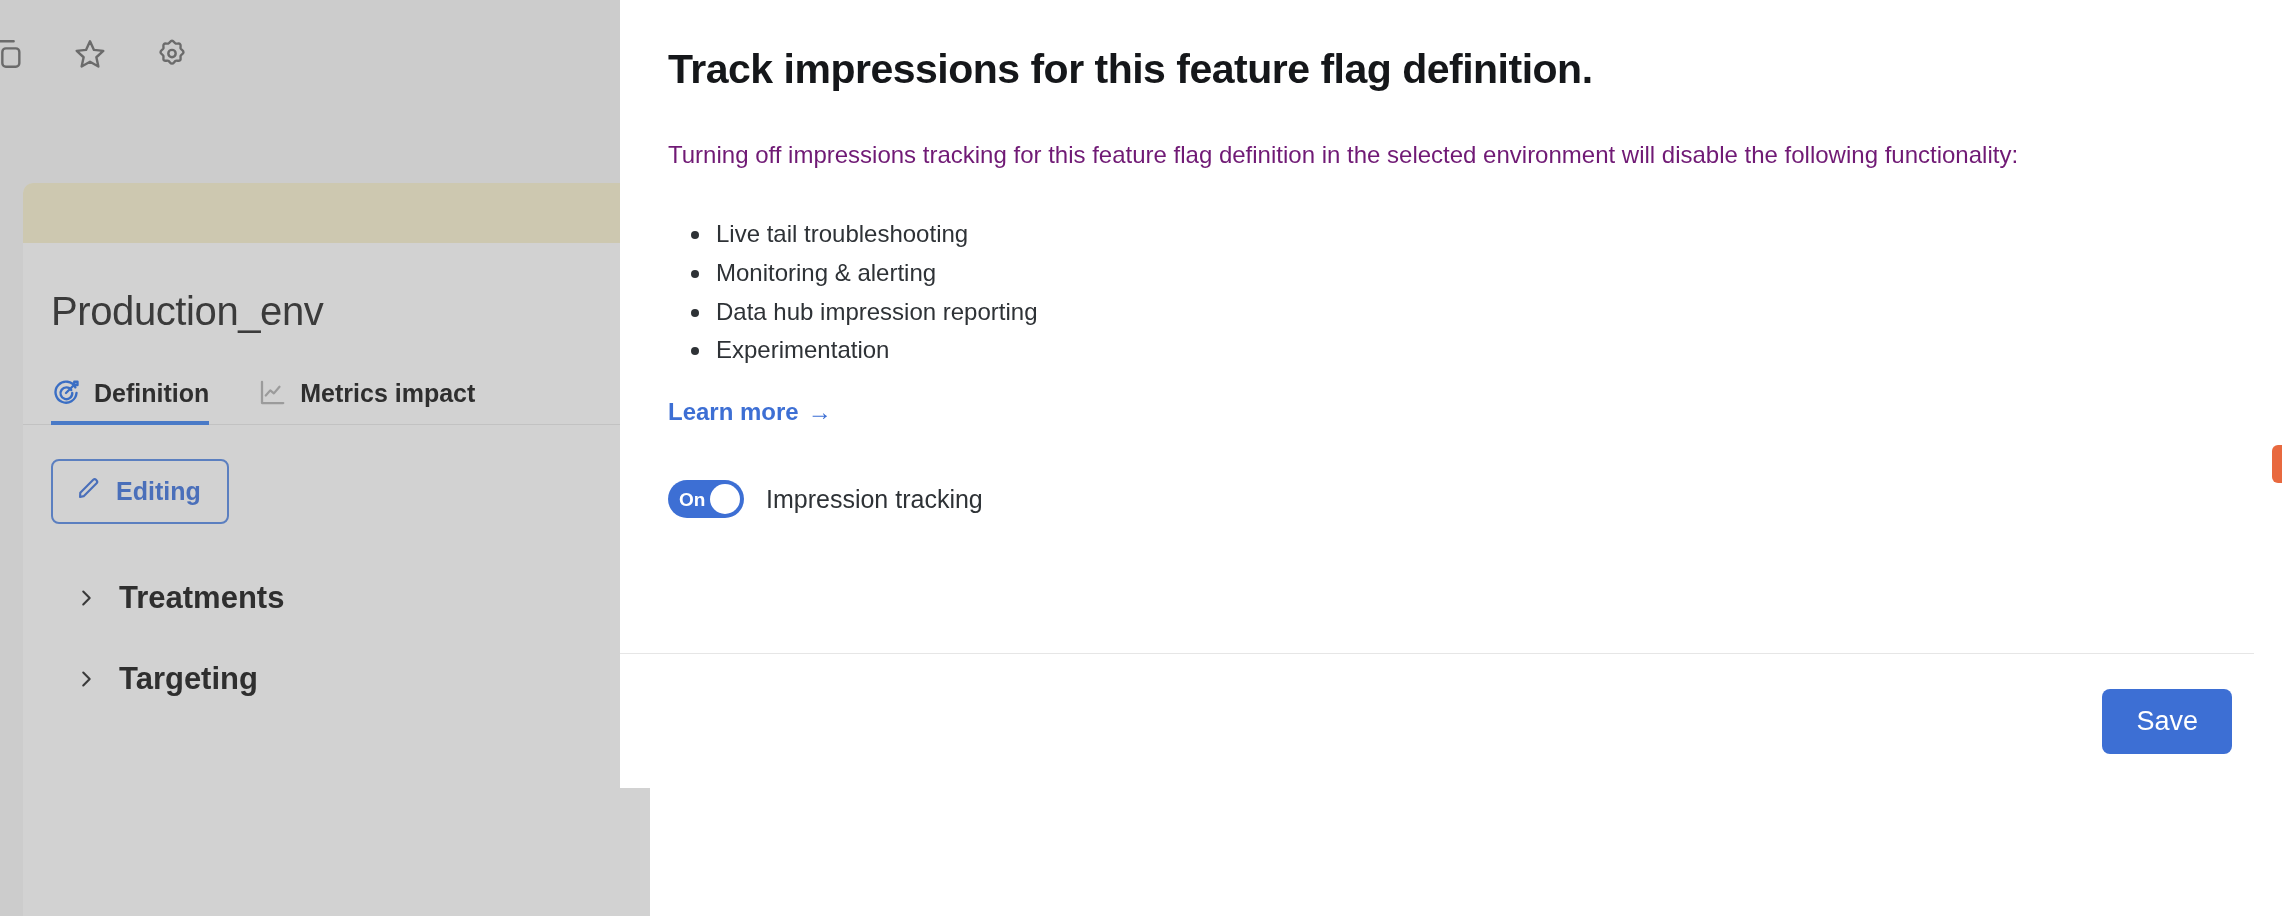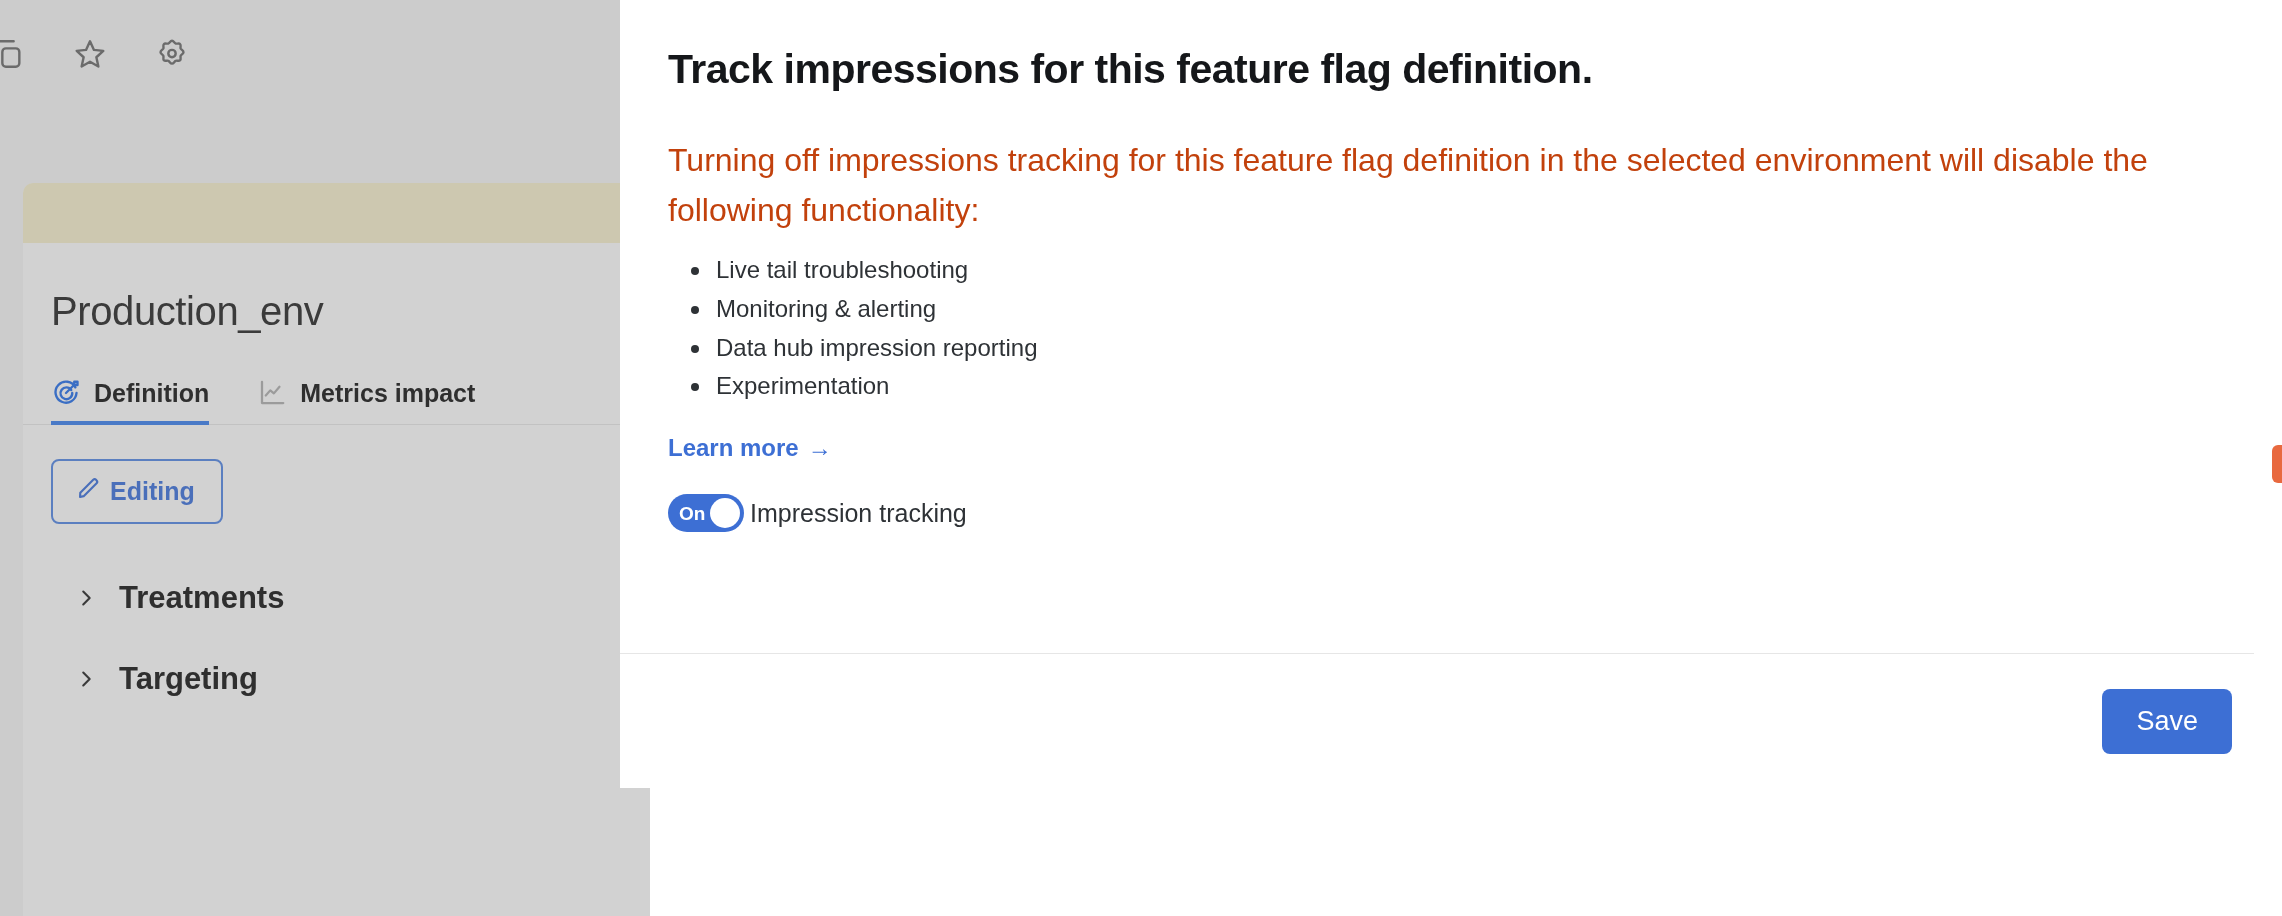--- a/index.html
+++ b/index.html
@@ -97,21 +97,21 @@
     left: 0; right: 0; bottom: -1px;
     height: 4px;
     background: #4a7ac7;
   }
   .card-tab .tab-icon { display: flex; align-items: center; }
 
   .card-editing-wrap { padding: 34px 0 0 28px; }
   .editing-btn {
     display: inline-flex;
     align-items: center;
-    gap: 8px;
+    gap: 14px;
     border: 2px solid #5b7fc0;
     border-radius: 8px;
     background: transparent;
     color: #4a6fba;
     font-size: 25px;
     font-weight: 700;
     padding: 14px 26px 14px 22px;
     font-family: "Liberation Sans", sans-serif;
     cursor: pointer;
   }
@@ -150,25 +150,25 @@
   .modal-heading {
     font-size: 41px;
     font-weight: 700;
     color: #15171a;
     letter-spacing: -0.5px;
     line-height: 1.22;
     margin-bottom: 42px;
   }
 
   .modal-paragraph {
-    font-size: 32px;
-    color: #c2410c;
+    font-size: 24px;
+    color: #701a75;
     line-height: 1.55;
     max-width: 1500px;
-    margin-bottom: 20px;
+    margin-bottom: 46px;
   }
 
   .modal-list {
     list-style: none;
     margin: 0 0 32px 0;
     padding: 0;
   }
   .modal-list li {
     font-size: 24px;
     color: #2e3236;
@@ -203,22 +203,22 @@
     color: #3d6fd4;
     text-decoration: none;
     margin-bottom: 32px;
     cursor: pointer;
   }
   .learn-more .arrow { font-size: 24px; font-weight: 400; }
 
   .toggle-row {
     display: flex;
     align-items: center;
-    gap: 6px;
-    margin-top: 0;
+    gap: 22px;
+    margin-top: 22px;
   }
   .toggle {
     width: 76px;
     height: 38px;
     border-radius: 19px;
     background: #3d6fd4;
     position: relative;
     display: flex;
     align-items: center;
     cursor: pointer;

